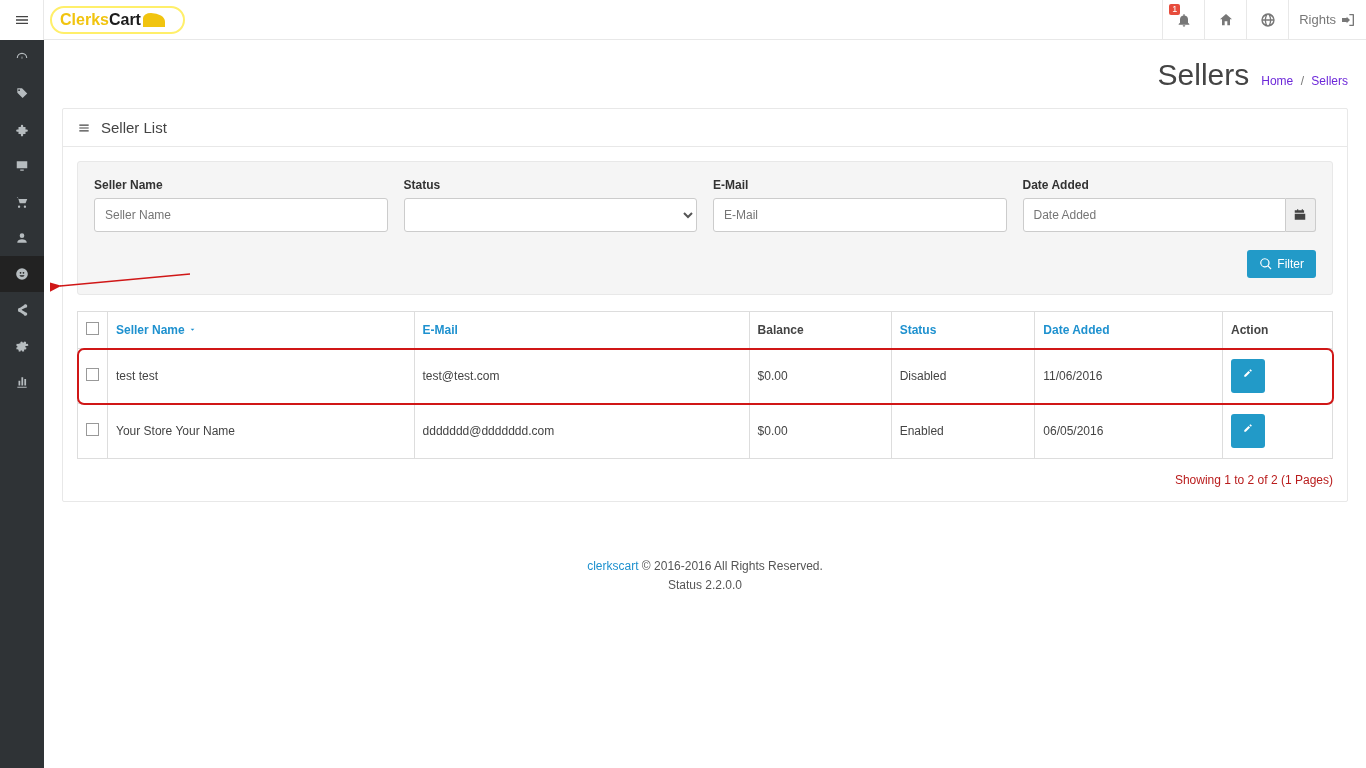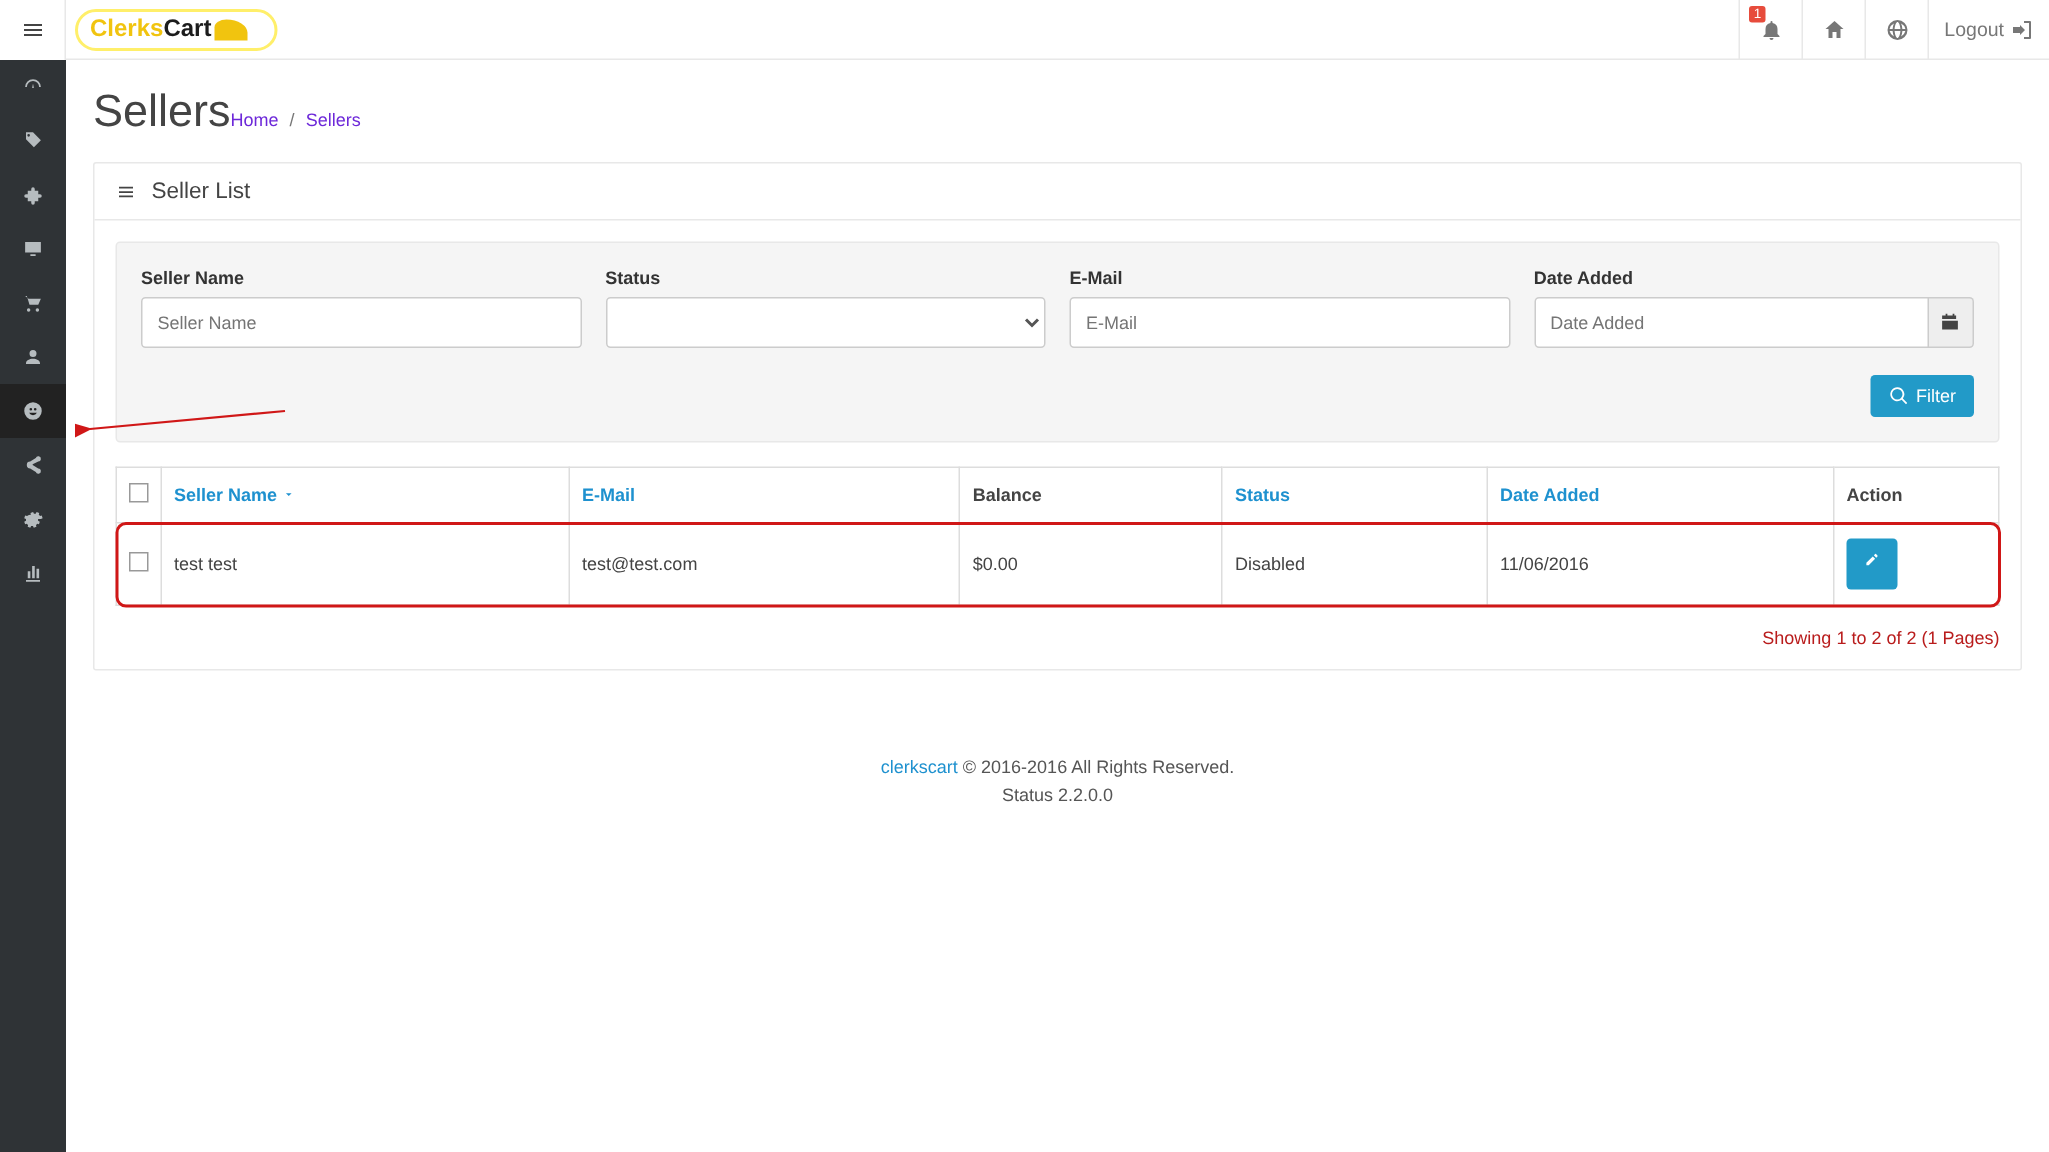--- a/index.html
+++ b/index.html
@@ -18,21 +18,21 @@
 .header-btn { border-left: 1px solid #e8e8e8; display:flex; align-items:center; justify-content:center; min-width:42px; height:40px; color:#777; cursor:pointer; padding:0 10px; font-size:13px; position:relative; }
 .badge-red { position:absolute; top:4px; left:6px; background:#e74c3c; color:#fff; font-size:9px; padding:0 3px; border-radius:2px; line-height:11px; }
 
 
 .sidebar { position: fixed; top:40px; bottom:0; left:0; width:44px; background:#2f3336; }
 .side-item { width:44px; height:36px; display:flex; align-items:center; justify-content:center; color:#b6bcbf; cursor:pointer; position:relative; }
 .side-item.active { background:#222}
 
 
 .content { margin-left:44px; padding: 10px 18px 30px; }
-.page-header { margin: 8px 0 16px 0; display:flex; align-items:baseline; }
+.page-header { margin: 8px 0 16px 0; display:flex; align-items:baseline; gap:12px;justify-content:flex-end;}
 .page-title { font-size: 30px; font-weight: 300; color:#444; }
 .breadcrumb { color:#777; font-size:12px;}
 .breadcrumb a { color:#6d28d9; text-decoration:none; }
 .breadcrumb .sep { margin: 0 4px; color:#777;}
 
 .panel { border:1px solid #e8e8e8; border-radius:2px; margin-bottom:20px;}
 .panel-heading { padding:10px 14px; border-bottom:1px solid #e8e8e8; display:flex; align-items:center; gap:10px; color:#444; font-size:15px;}
 .panel-body { padding:14px;}
 
 .well { background:#f5f5f5; border:1px solid #e8e8e8; border-radius:3px; padding:16px; margin-bottom:16px;}
@@ -104,21 +104,21 @@
       <svg class="ih" viewBox="0 0 24 24">
           <path d="M12 3l9 8h-3v9h-4v-6H10v6H6v-9H3z"></path>
         </svg>
     </div>
     <div class="header-btn">
       <svg class="ih" viewBox="0 0 24 24">
           <path d="M12 2a10 10 0 1 0 0 20 10 10 0 0 0 0-20zm7.9 9h-3a16 16 0 0 0-1.3-5.4A8 8 0 0 1 19.9 11zM12 4c1 0 2.5 2.4 2.9 7H9.1C9.5 6.4 11 4 12 4zM8.4 5.6A16 16 0 0 0 7.1 11h-3a8 8 0 0 1 4.3-5.4zM4.1 13h3c.2 2 .6 3.9 1.3 5.4A8 8 0 0 1 4.1 13zM12 20c-1 0-2.5-2.4-2.9-7h5.8c-.4 4.6-1.9 7-2.9 7zm3.6-1.6c.7-1.5 1.1-3.4 1.3-5.4h3a8 8 0 0 1-4.3 5.4z"></path>
         </svg>
     </div>
     <div class="header-btn">
-      <span>Logout</span>
+      <span>Rights</span>
       <svg class="ih" viewBox="0 0 24 24" style="margin-left:4px">
           <path d="M10 17v-2H3V9h7V7l5 5-5 5zm4-14h6a1 1 0 0 1 1 1v16a1 1 0 0 1-1 1h-6v-2h5V5h-5V3z"></path>
         </svg>
     </div>
   </div>
 </div>
 
 <div class="sidebar">
   <div class="side-item">
       <svg class="i" viewBox="0 0 24 24">
@@ -256,20 +256,33 @@
               <td>test@test.com</td>
               <td class="col-balance">$0.00</td>
               <td>Disabled</td>
               <td>11/06/2016</td>
               <td class="col-action"><button class="btn btn-edit">
                   <svg class="i" style="fill:#fff" viewBox="0 0 24 24">
                     <path d="M3 17.25V21h3.75L17 10.75l-3.75-3.75L3 17.25zM20.7 7a1 1 0 0 0 0-1.4l-2.3-2.3a1 1 0 0 0-1.4 0L15 5.3 18.7 9 20.7 7z"></path>
                   </svg>
                 </button></td>
             </tr>
+            <tr>
+              <td class="col-check"><span class="chk"></span></td>
+              <td>Your Store Your Name</td>
+              <td>ddddddd@ddddddd.com</td>
+              <td class="col-balance">$0.00</td>
+              <td>Enabled</td>
+              <td>06/05/2016</td>
+              <td class="col-action"><button class="btn btn-edit">
+                  <svg class="i" style="fill:#fff" viewBox="0 0 24 24">
+                    <path d="M3 17.25V21h3.75L17 10.75l-3.75-3.75L3 17.25zM20.7 7a1 1 0 0 0 0-1.4l-2.3-2.3a1 1 0 0 0-1.4 0L15 5.3 18.7 9 20.7 7z"></path>
+                  </svg>
+                </button></td>
+            </tr>
           </tbody>
       </table>
 
       <div class="pagination-info">Showing 1 to 2 of 2 (1 Pages)</div>
     </div>
   </div>
 
   <div class="footer">
     <div>
       <a href="#">clerkscart</a><span> © 2016-2016 All Rights Reserved.</span>

